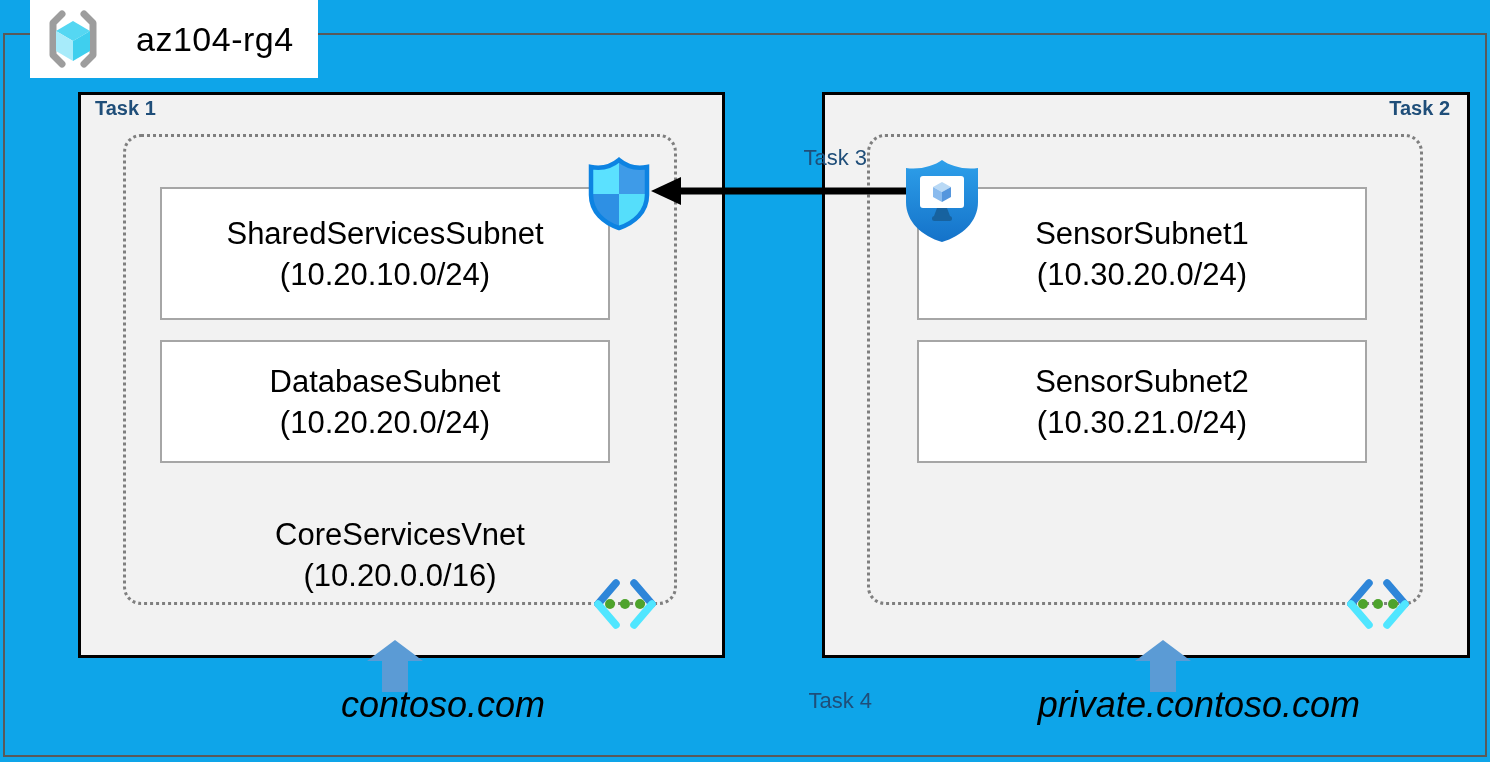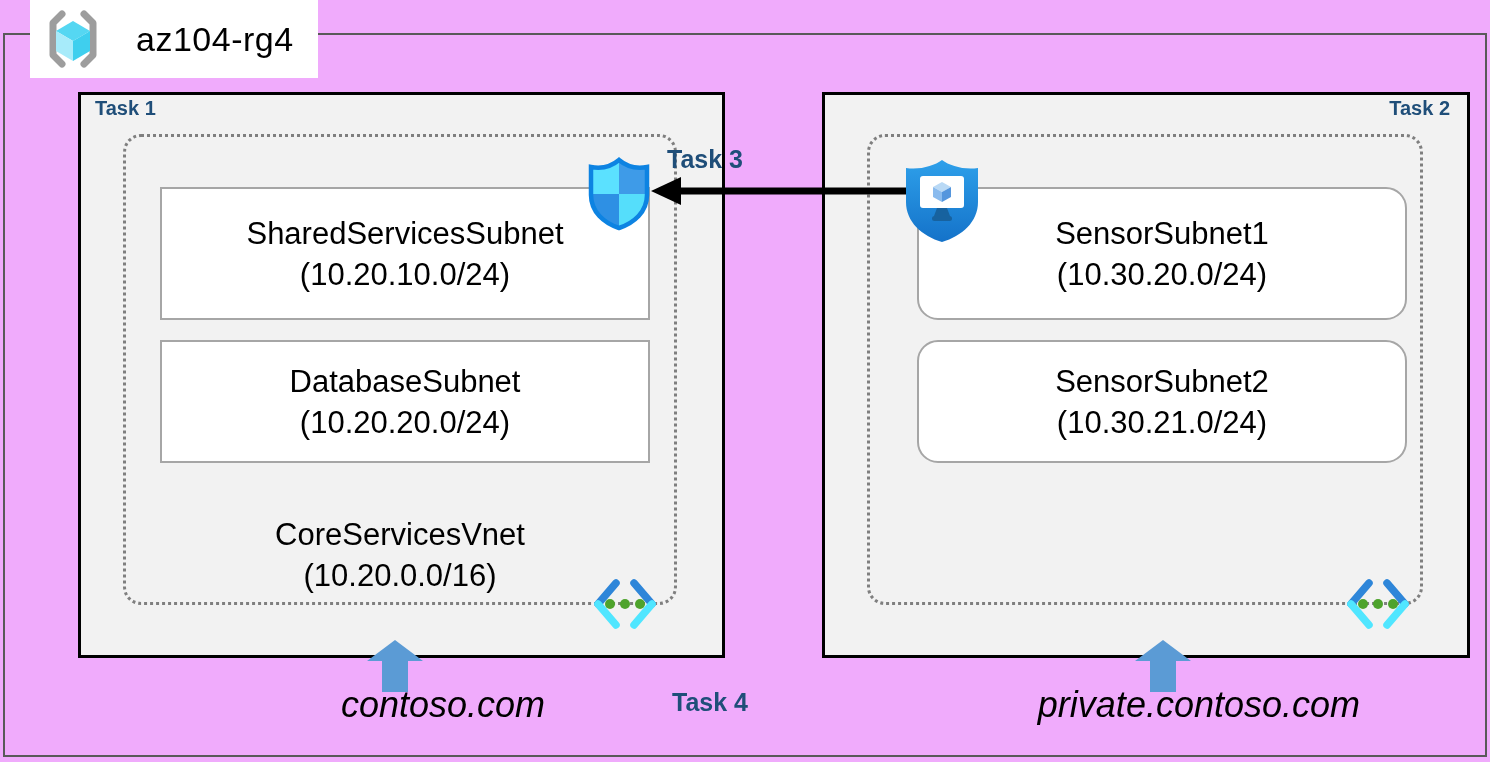--- a/index.html
+++ b/index.html
@@ -1,17 +1,17 @@
 <!DOCTYPE html>
 <html><head>
 <meta charset="utf-8">
 <style>
   html,body{margin:0;padding:0;background:#fff;}
   .canvas{
-    position:relative;width:1490px;height:762px;background:#f0abfc;
+    position:relative;width:1490px;height:762px;background:#0ea5e9;
     font-family:"Liberation Sans",sans-serif;overflow:hidden;
   }
   .outer-frame{
     position:absolute;left:3px;top:33px;width:1484px;height:724px;
     border:2px solid #595959;box-sizing:border-box;
   }
   .rg-header{
     position:absolute;left:30px;top:0;height:78px;display:flex;align-items:center;
     background:#ffffff;padding:0 24px 0 10px;z-index:6;
   }
@@ -25,42 +25,42 @@
   .task-label{
     position:absolute;font-size:20px;font-weight:bold;color:#1f4e79;z-index:4;
   }
   .dotted{
     position:absolute;top:134px;height:471px;border:3px dotted #7f7f7f;
     border-radius:18px;box-sizing:border-box;z-index:1;
   }
   .dotted.d1{left:123px;width:554px;}
   .dotted.d2{left:867px;width:556px;}
   .subnet{
-    position:absolute;width:490px;background:#fff;border:2px solid #a6a6a6;
+    position:absolute;width:450px;background:#fff;border:2px solid #a6a6a6;
     box-sizing:border-box;display:flex;flex-direction:column;align-items:center;
     justify-content:center;font-size:31px;line-height:41px;color:#000;z-index:2;
   }
   .subnet.c1{left:160px;}
-  .subnet.c2{left:917px;border-radius:21px;}
+  .subnet.c2{left:917px;}
   .subnet.r1{top:187px;height:133px;}
   .subnet.r2{top:340px;height:123px;}
   .vnet-label{
     position:absolute;top:514px;text-align:center;font-size:31px;line-height:41px;
     color:#000;z-index:2;
   }
   .vnet-label.v1{left:123px;width:554px;}
   .vnet-label.v2{left:867px;width:556px;}
   .icon{position:absolute;z-index:5;}
   .dns-label{
     position:absolute;top:684px;text-align:right;font-size:36px;color:#000;z-index:3;font-style:italic;
   }
   .dns-label.l1{left:245px;width:300px;}
   .dns-label.l2{left:960px;width:400px;}
-  .mid-label{position:absolute;width:200px;text-align:left;font-size:25px;
-    font-weight:bold;color:#1f4e79;z-index:4;}
+  .mid-label{position:absolute;width:200px;text-align:right;font-size:22px;
+    font-weight:normal;color:#1f4e79;z-index:4;}
 </style>
 </head>
 <body>
 
 <div class="canvas">
 
   <div class="outer-frame"></div>
 
   <div class="rg-header">
     <svg class="rg-icon" width="66" height="66" viewBox="0 0 66 66">

